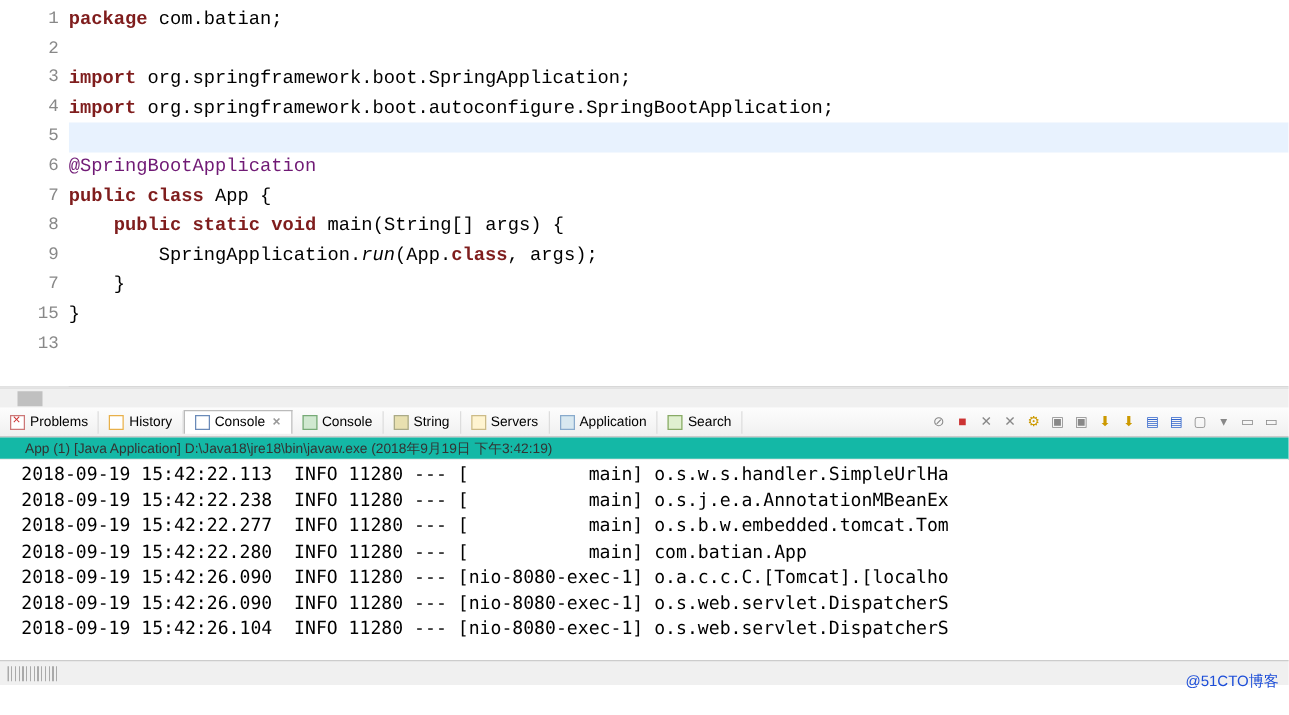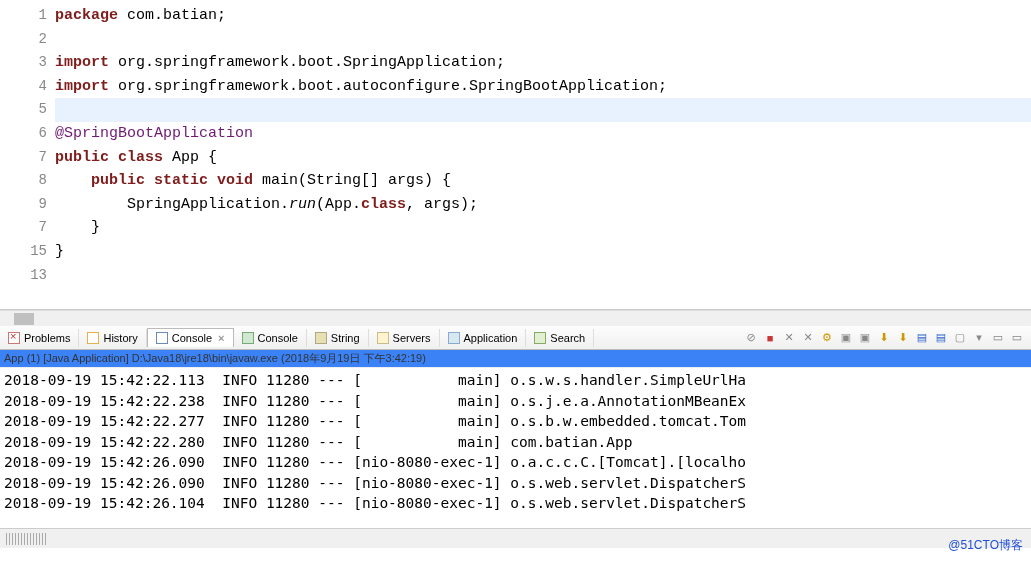--- a/index.html
+++ b/index.html
@@ -14,22 +14,22 @@
 .mtd { font-style: italic; }
 .highlight { background: #e8f2fe; display: block; width: 100%; }
 .scrollbar-h { height: 16px; background: #f0f0f0; border-top: 1px solid #ddd; position: relative; }
 .scrollbar-h .thumb { position: absolute; left: 14px; top: 2px; width: 20px; height: 12px; background: #c0c0c0; }
 .views-bar { height: 24px; background: linear-gradient(#fdfdfd,#f0f0f0); border-bottom: 1px solid #bbb; display: flex; align-items: center; font-family: Tahoma, sans-serif; font-size: 11px; }
 .view-tab { padding: 3px 8px; display: flex; align-items: center; gap: 4px; cursor: pointer; border-right: 1px solid #ddd; }
 .view-tab.active { background: #fff; border-top: 1px solid #bbb; border-left: 1px solid #bbb; border-right: 1px solid #bbb; }
 .view-tab .x { color: #999; font-weight: bold; margin-left: 2px; }
 .toolbar-icons { margin-left: auto; display: flex; gap: 3px; padding-right: 6px; }
 .toolbar-icons span { width: 16px; height: 16px; display: inline-flex; align-items: center; justify-content: center; font-size: 11px; cursor: pointer; }
-.console-header { height: 18px; font-family: Tahoma, sans-serif; font-size: 11px; padding-left: 4px; color: #333; background: #3b82f6; border-bottom: 1px solid #eee; display: flex; align-items: center; }
-.console-body { font-family: Consolas, monospace; font-size: 14.5px; line-height: 20.5px; padding: 2px 4px; white-space: pre; overflow: hidden; height: 160px; }
+.console-header { height: 18px; font-family: Tahoma, sans-serif; font-size: 11px; padding-left: 20px; color: #333; background: #14b8a6; border-bottom: 1px solid #eee; display: flex; align-items: center; }
+.console-body { font-family: Consolas, monospace; font-size: 14.5px; line-height: 20.5px; padding: 2px 17px; white-space: pre; overflow: hidden; height: 160px; }
 .bottom-bar { height: 20px; background: #f0f0f0; border-top: 1px solid #ccc; display: flex; align-items: center; }
 .bottom-bar .handle { width: 40px; height: 12px; margin-left: 6px; background: repeating-linear-gradient(90deg,#aaa 0,#aaa 1px,transparent 1px,transparent 3px); }
 .watermark { position: absolute; right: 8px; bottom: 18px; color: #1d4ed8; font-family: sans-serif; font-size: 12px; }
 .icon-sq { display:inline-block; width:12px; height:12px; }
 .ic-prob { background:#fff; border:1px solid #c77; position:relative; }
 .ic-prob::after { content:"×"; color:#c33; position:absolute; top:-3px; left:1px; font-size:11px; }
 .ic-search { background:#fff; border:1px solid #e8b04a; }
 .ic-console { background:#fff; border:1px solid #6a8ab8; }
 .ic-progress { background:#d0e8d0; border:1px solid #7a7; }
 .ic-servers { background:#e8e0b0; border:1px solid #aa8; }

